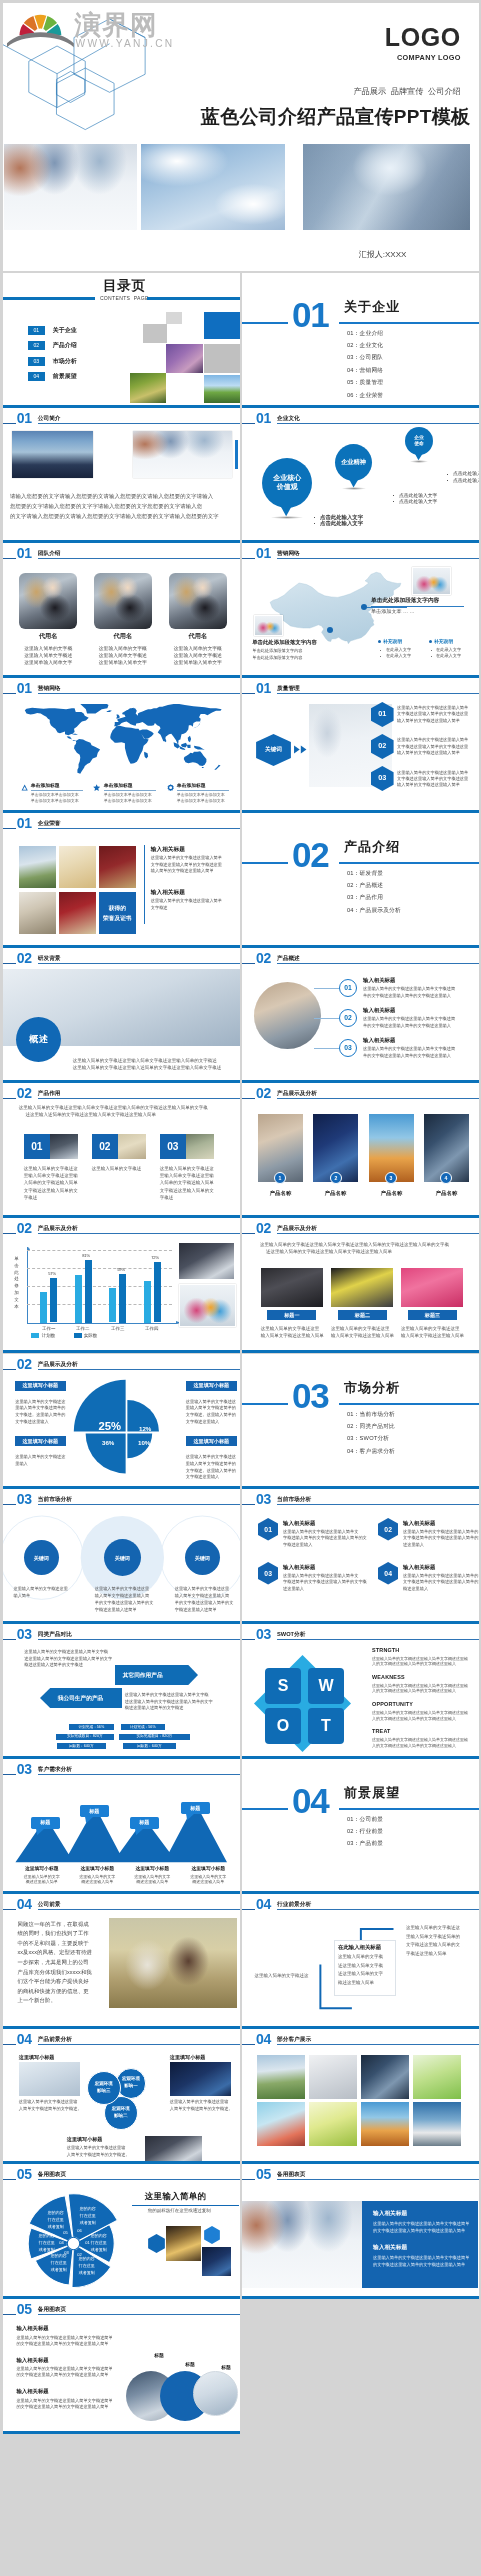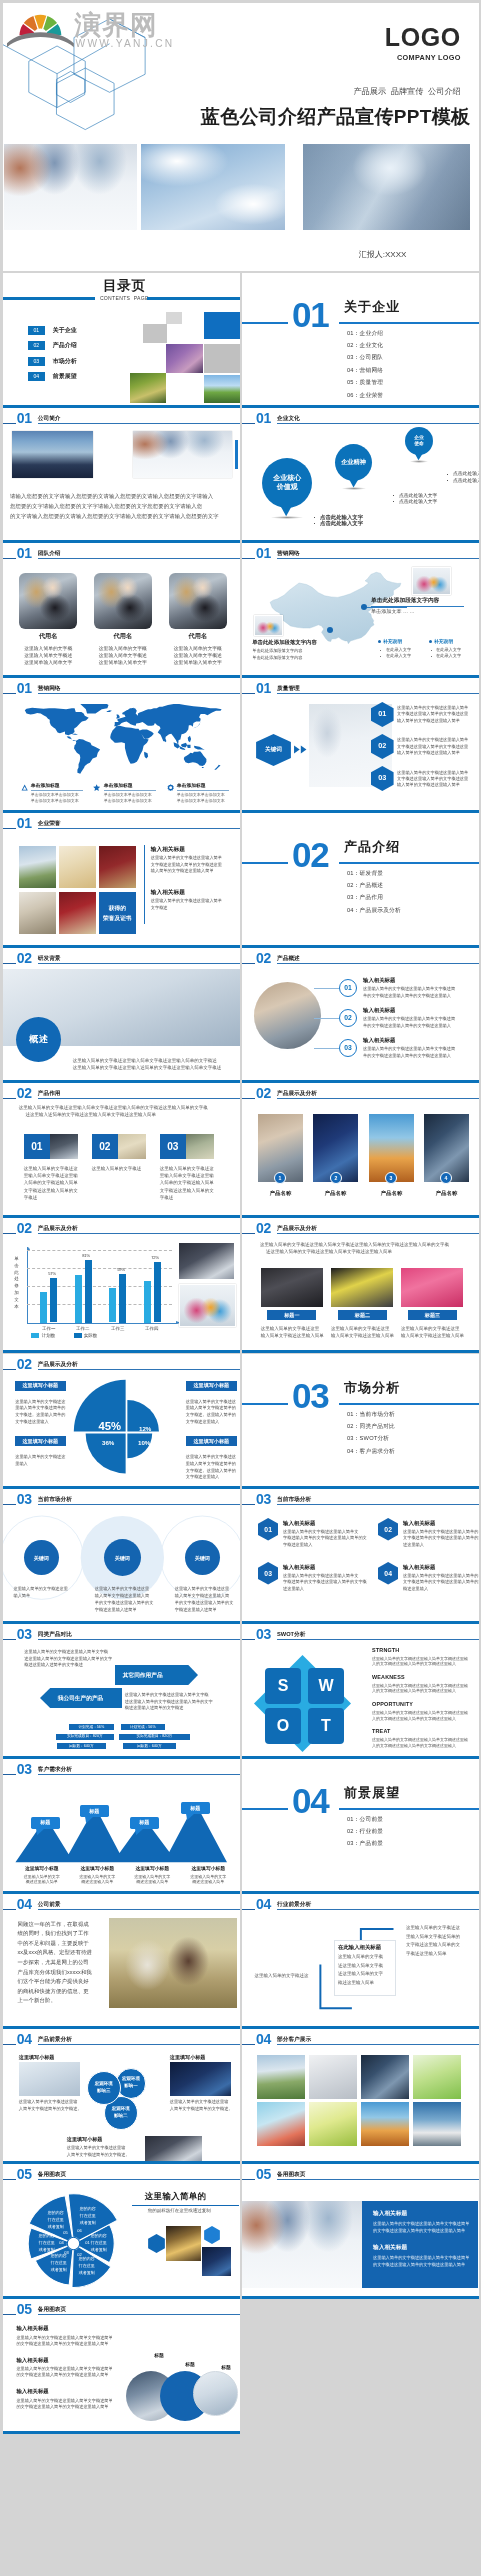--- a/index.html
+++ b/index.html
@@ -581,21 +581,21 @@
         <div class="hd-num">02</div>
         <div class="hd-ttl">产品展示及分析</div>
         <div class="hd-rule"></div>
       </div>
       <svg style="position:absolute;left:70px;top:25px" width="107" height="107" viewBox="0 0 190 190">
         <path d="M93.4 93.4 L1.4 93.4 A92 92 0 0 1 93.4 1.4 Z" fill="#0f6cb5"></path>
         <path d="M96.6 93.4 L96.6 37.4 A56 56 0 0 1 152.6 93.4 Z" fill="#0f6cb5"></path>
         <path d="M93.4 96.6 L93.4 167.6 A71 71 0 0 1 22.4 96.6 Z" fill="#0f6cb5"></path>
         <path d="M96.6 96.6 L140.6 96.6 A44 44 0 0 1 96.6 140.6 Z" fill="#0f6cb5"></path>
       </svg>
-      <div class="t bd ctr" style="left:90px;top:66px;width:34px;font-size:11.3px;line-height:13.6px;color:#fff">45%</div>
+      <div class="t bd ctr" style="left:90px;top:66px;width:34px;font-size:11.3px;line-height:13.6px;color:#fff">25%</div>
       <div class="t bd ctr" style="left:133px;top:71px;width:18.7px;font-size:6.2px;line-height:8.5px;color:#fff">12%</div>
       <div class="t bd ctr" style="left:96px;top:85px;width:18.7px;font-size:6.2px;line-height:8.5px;color:#fff">36%</div>
       <div class="t bd ctr" style="left:132px;top:85px;width:18.7px;font-size:6.2px;line-height:8.5px;color:#fff">10%</div>
       <div style="position:absolute;left:12px;top:26.6px;width:51px;height:10.2px;background:#1464b0"></div>
       <div class="t bd ctr" style="left:12px;top:28px;width:51px;font-size:5.1px;line-height:6.8px;color:#fff">这里填写小标题</div>
       <div class="t" style="left:12.4px;top:45px;font-size:4.2px;line-height:5.7px;color:#4a4a4a">这里输入简单的文字概述这</div>
       <div class="t" style="left:12.4px;top:51px;font-size:4.2px;line-height:5.7px;color:#4a4a4a">里输入简单文字概述简单的</div>
       <div class="t" style="left:12.4px;top:58px;font-size:4.2px;line-height:5.7px;color:#4a4a4a">文字概述。这里输入简单的</div>
       <div class="t" style="left:12.4px;top:65px;font-size:4.2px;line-height:5.7px;color:#4a4a4a">文字概述这里输入</div>
       <div style="position:absolute;left:183px;top:26.6px;width:51px;height:10.2px;background:#1464b0"></div>

